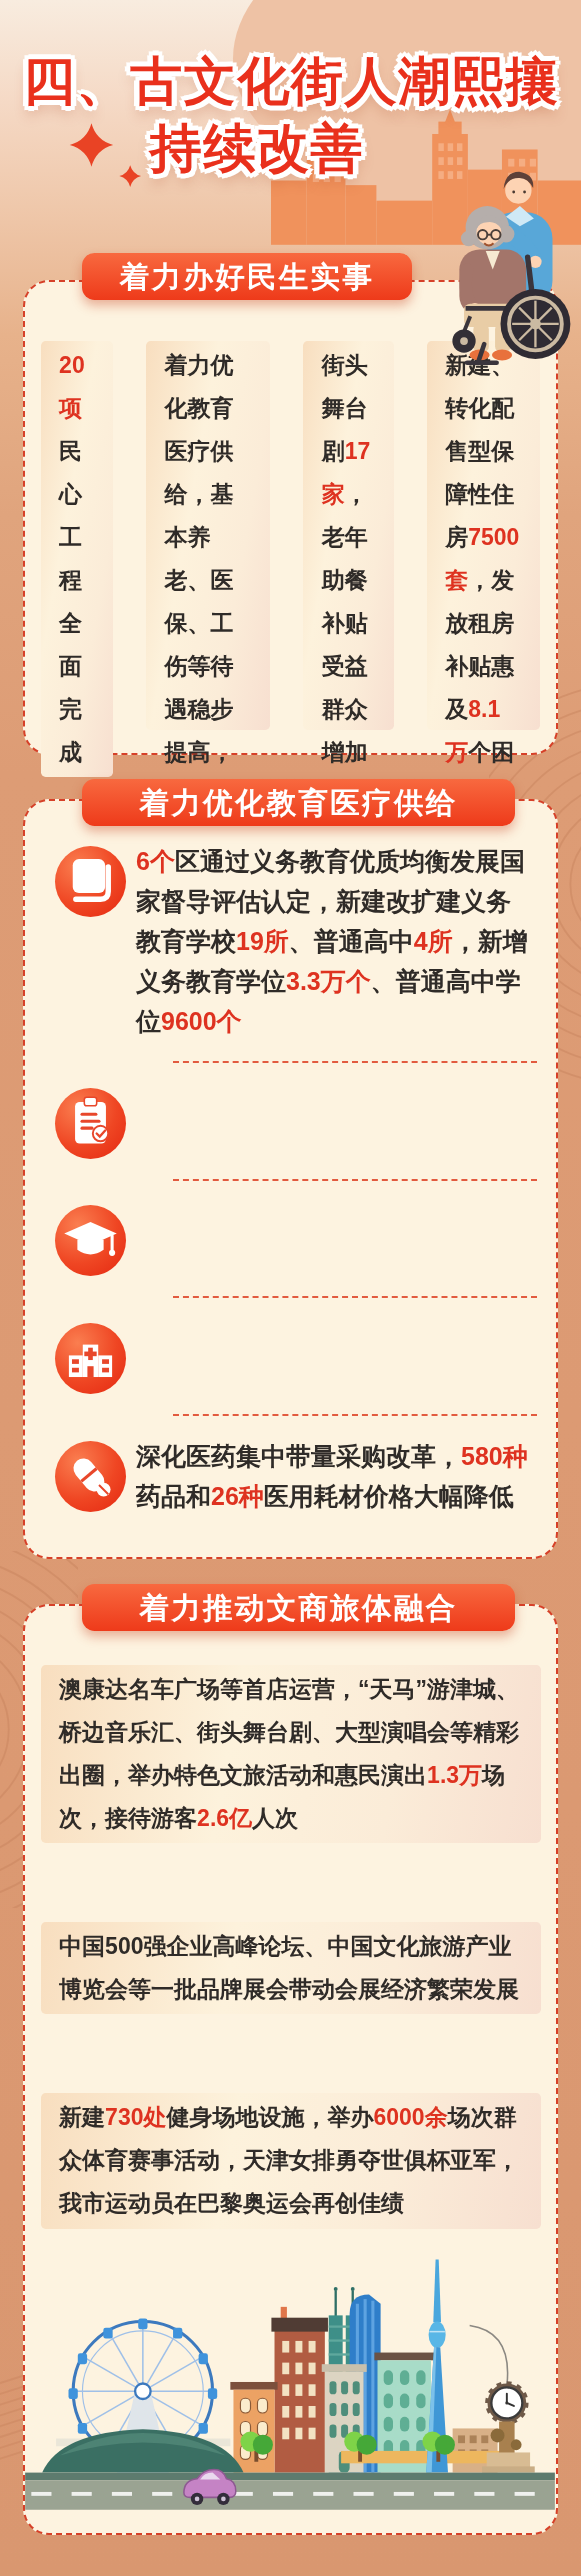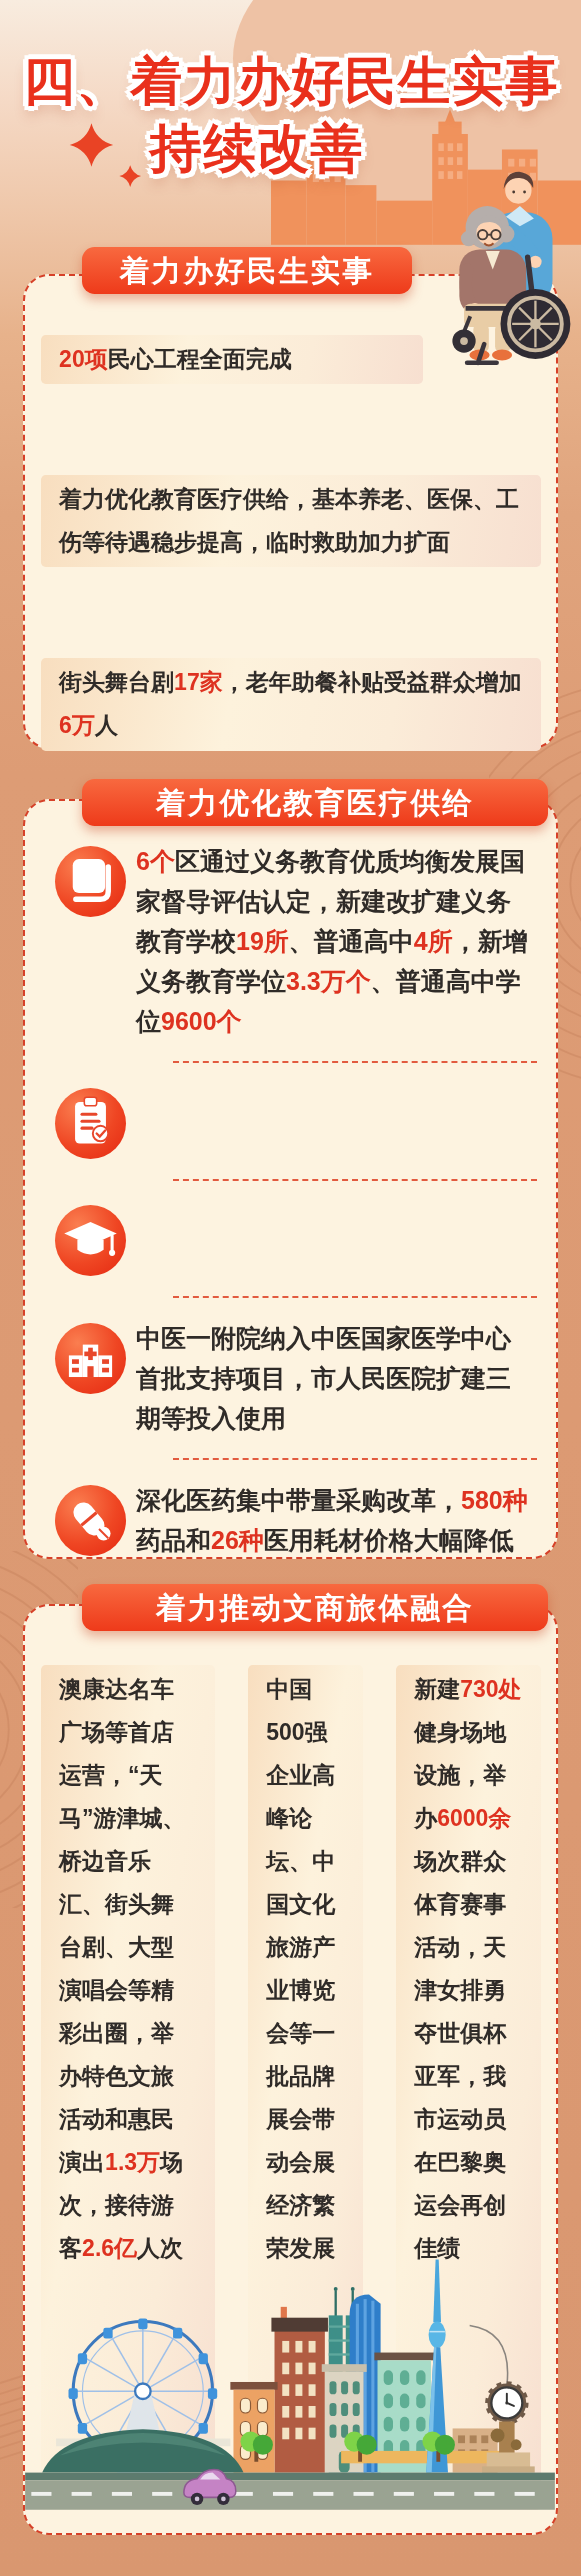--- a/index.html
+++ b/index.html
@@ -15,29 +15,29 @@
   .deco{position:absolute;z-index:0;}
   .title{position:absolute;top:48px;left:0;width:582px;text-align:center;z-index:3;
     color:#e9301c;font-weight:900;line-height:1.28;letter-spacing:1.6px;}
   .title .t1{font-size:52px;}
   .title .t2{font-size:52px;transform:translateX(-34px);}
   .title .t1,.title .t2{
     text-shadow:-3.9px -3.9px 0 #fff,3.9px -3.9px 0 #fff,-3.9px 3.9px 0 #fff,3.9px 3.9px 0 #fff,
       -5.4px 0 0 #fff,5.4px 0 0 #fff,0 -5.4px 0 #fff,0 5.4px 0 #fff,0 9.3px 12.4px rgba(170,60,25,.35);}
   .card{position:absolute;left:23px;width:535px;box-sizing:border-box;
     background:#fdf3e0;border:2.3px dashed #d64028;border-radius:26px;z-index:2;}
-  .card1{top:274px;height:475px;padding:36px 15.5px 0 15.5px;display:flex;flex-direction:column;gap:45px;}
+  .card1{top:280px;height:475px;padding:36px 15.5px 0 15.5px;display:flex;flex-direction:row;gap:33px;}
   .card2{top:799px;height:760px;padding:40px 19.4px 0 30px;}
-  .card3{top:1604px;height:931px;padding:36px 15.5px 0 15.5px;display:flex;flex-direction:row;gap:33px;}
+  .card3{top:1604px;height:931px;padding:36px 15.5px 0 15.5px;display:flex;flex-direction:column;gap:33px;}
   .pill{position:absolute;height:47px;line-height:47px;text-align:center;border-radius:12.4px;
     background:linear-gradient(180deg,#f8693f 0%,#ee3a1a 100%);
     color:#fff;font-size:29.5px;font-weight:800;letter-spacing:2.3px;z-index:4;
     box-shadow:0 5.4px 11px rgba(200,62,30,.38);}
   .pill1{left:57px;top:-29.5px;width:330px;}
-  .pill2,.pill3{left:57px;top:-22px;width:466px;}
+  .pill2,.pill3{left:57px;top:-22px;width:433px;}
   .box{background:linear-gradient(100deg,#f8debf 0%,#fdf2dc 38%,#fbecd8 70%,#f7dfd0 100%);
     border-radius:4.7px;padding:3.1px 18.6px;font-size:23px;line-height:43px;
     color:#2f2b28;font-weight:600;}
   .box.narrow{width:382px;box-sizing:border-box;align-self:flex-start;}
   .hl{color:#de3220;margin-top:21px;}
   .row{display:flex;align-items:flex-start;gap:10px;}
   .icircle{flex:0 0 71px;width:71px;height:71px;border-radius:50%;margin-top:4.7px;
     background:radial-gradient(circle at 32% 28%,#fa7e50 0%,#ef4623 55%,#e52a12 95%);
     display:flex;align-items:center;justify-content:center;}
   .rtext{margin:0;width:394px;font-size:25px;line-height:40px;color:#2f2b28;font-weight:600;}
@@ -130,21 +130,21 @@
   </svg>
 
   <svg class="sparkles" width="93" height="78" viewBox="0 0 120 100">
     <g fill="#e94325">
       <path d="M38 4 Q44 26 66 32 Q44 38 38 60 Q32 38 10 32 Q32 26 38 4 Z"></path>
       <path d="M88 58 Q91 69 102 72 Q91 75 88 86 Q85 75 74 72 Q85 69 88 58 Z"></path>
     </g>
   </svg>
 
   <div class="title">
-    <div class="t1">四、着力办好民生实事</div>
+    <div class="t1">四、古文化街人潮熙攘</div>
     <div class="t2">持续改善</div>
   </div>
 
   <section class="card card1">
     <div class="pill pill1">着力办好民生实事</div>
     <p class="box narrow"><span class="hl">20项</span><span>民心工程全面完成</span></p>
     <p class="box"><span>着力优化教育医疗供给，基本养老、医保、工伤等待遇稳步提高，临时救助加力扩面</span></p>
     <p class="box"><span>街头舞台剧</span><span class="hl">17家</span><span>，老年助餐补贴受益群众增加</span><span class="hl">6万</span><span>人</span></p>
     <p class="box"><span>新建、转化配售型保障性住房</span><span class="hl">7500套</span><span>，发放租房补贴惠及</span><span class="hl">8.1万</span><span>个困难家庭</span></p>
   </section>
@@ -253,21 +253,20 @@
           <rect x="56" y="42" width="18" height="28" fill="#fff"></rect>
           <rect x="43" y="32" width="6" height="16" fill="#e8472b"></rect>
           <rect x="38" y="37" width="16" height="6" fill="#e8472b"></rect>
           <rect x="42" y="56" width="8" height="14" fill="#e8472b"></rect>
           <rect x="22" y="47" width="9" height="6" fill="#e8472b"></rect>
             <rect x="61" y="47" width="9" height="6" fill="#e8472b"></rect>
           <rect x="22" y="58" width="9" height="6" fill="#e8472b"></rect>
             <rect x="61" y="58" width="9" height="6" fill="#e8472b"></rect>
         </svg>
       </span>
-      <p class="rtext"><span>中医一附院纳入中医国家医学中心首批支持项目，市人民医院扩建三期等投入使用</span></p>
     </div>
     <hr class="sep">
 
     <div class="row">
       <span class="icircle">
         <svg width="71" height="71" viewBox="0 0 92 92">
           <g transform="rotate(-40 44 44)">
             <rect x="31" y="20" width="26" height="48" rx="13" fill="#fff"></rect>
             <rect x="31" y="42" width="26" height="4" fill="#e8472b"></rect>
           </g>

